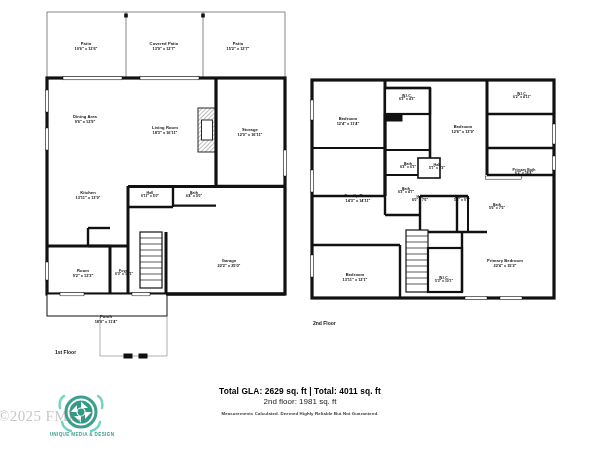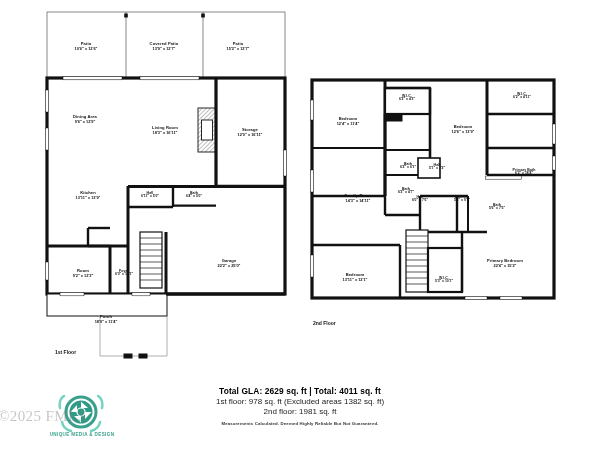--- a/index.html
+++ b/index.html
@@ -306,21 +306,20 @@
 <div class="lbl" style="left:505px;top:264px">
   <span class="nm">Primary Bedroom</span>
   <span class="dim">22'4" x 15'2"</span>
 </div>
 
 <div class="floorlbl" style="left:55px;top:349px">1st Floor</div>
 <div class="floorlbl" style="left:313px;top:320px">2nd Floor</div>
 
 <div class="footer">
   <div class="l1">Total GLA: 2629 sq. ft | Total: 4011 sq. ft</div>
-  <div class="l2">1st floor: 978 sq. ft (Excluded areas 1382 sq. ft)</div>
   <div class="l3">2nd floor: 1981 sq. ft</div>
   <div class="l4">Measurements Calculated. Deemed Highly Reliable But Not Guaranteed.</div>
 </div>
 
 <div class="logo">
   <svg class="apert" width="46" height="40" viewBox="0 0 46 40">
     <path d="M6 4 C2 6 1 12 2 16" stroke="#6fd3c0" stroke-width="2.4" fill="none" stroke-linecap="round"></path>
     <path d="M40 4 C44 6 45 12 44 16" stroke="#6fd3c0" stroke-width="2.4" fill="none" stroke-linecap="round"></path>
     <path d="M4 30 C5 35 9 38 13 39" stroke="#6fd3c0" stroke-width="2.4" fill="none" stroke-linecap="round"></path>
     <path d="M42 30 C41 35 37 38 33 39" stroke="#6fd3c0" stroke-width="2.4" fill="none" stroke-linecap="round"></path>

